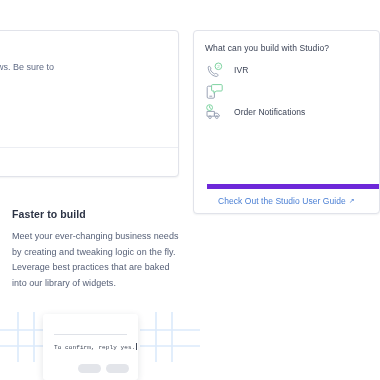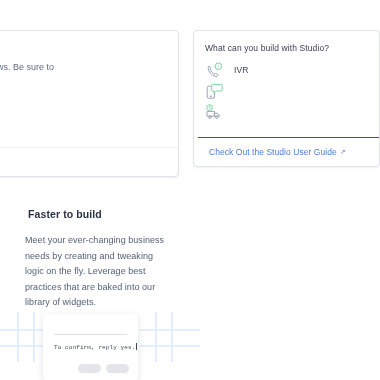--- a/index.html
+++ b/index.html
@@ -58,21 +58,21 @@
     right: 0;
     bottom: 28px;
     height: 1px;
     background: #eceef3;
   }
 
   .card-right {
     left: 193px;
     top: 0;
     width: 187px;
-    height: 137px;
+    height: 184px;
   }
   .card-right .card-body {
     padding: 12px 0 0 11px;
   }
   .card-title {
     font-size: 8.5px;
     line-height: 11px;
     color: #3a4255;
     margin: 0 0 6px 0;
     letter-spacing: 0.1px;
@@ -99,25 +99,25 @@
   }
   .feature-label {
     font-size: 8.5px;
     color: #3a4255;
     line-height: 11px;
     letter-spacing: 0.05px;
   }
 
   .card-footer {
     position: absolute;
-    left: 4px;
+    left: 13px;
     right: 0;
     bottom: 0;
     height: 29px;
-    border-top: 1px solid #6d28d9;
+    border-top: 5px solid #6d28d9;
     display: flex;
     align-items: center;
     padding-left: 11px;
     box-sizing: border-box;
   }
   .card-link {
     font-size: 8.5px;
     color: #4a7fd4;
     text-decoration: none;
     letter-spacing: 0.05px;
@@ -136,28 +136,28 @@
   .promo {
     position: absolute;
     left: 12px;
     top: 208px;
     width: 168px;
   }
   .promo-heading {
     font-size: 10.5px;
     font-weight: bold;
     color: #2b3244;
-    margin: 0 0 9px 16px;
+    margin: 0 0 9px 0;
     letter-spacing: 0.1px;
   }
   .promo-body {
     font-size: 9px;
     line-height: 15.5px;
     color: #566077;
-    margin: 13px;
+    margin: 0;
     letter-spacing: 0.05px;
   }
 
   
   .illustration {
     position: absolute;
     left: 0;
     top: 300px;
     width: 200px;
     height: 80px;
@@ -261,20 +261,21 @@
           <span class="feature-icon">
             <svg width="19" height="18" viewBox="0 0 19 18">
               <path d="M2.0 12.2 V7.4 H9.4 V12.2 Z" fill="none" stroke="#9aa3b5" stroke-width="1" stroke-linejoin="round"></path>
               <path d="M9.4 9.2 H12.2 L14.4 11.2 V12.2 H9.4 Z" fill="none" stroke="#9aa3b5" stroke-width="1" stroke-linejoin="round"></path>
               <circle cx="5.0" cy="13.2" r="1.3" fill="none" stroke="#9aa3b5" stroke-width="1"></circle>
               <circle cx="11.8" cy="13.2" r="1.3" fill="none" stroke="#9aa3b5" stroke-width="1"></circle>
               <circle cx="4.6" cy="3.6" r="2.9" fill="none" stroke="#7dd3a0" stroke-width="1"></circle>
               <path d="M4.6 1.9 V3.7 L5.9 4.4" fill="none" stroke="#7dd3a0" stroke-width="1" stroke-linecap="round"></path>
             </svg>
           </span>
+          <span class="feature-label">Order Notifications</span>
         </li>
 
       </ul>
     </div>
 
     <div class="card-footer">
       <a class="card-link" href="#">
         <span>Check Out the Studio User Guide</span>
         <span class="ext-arrow">↗</span>
       </a>

